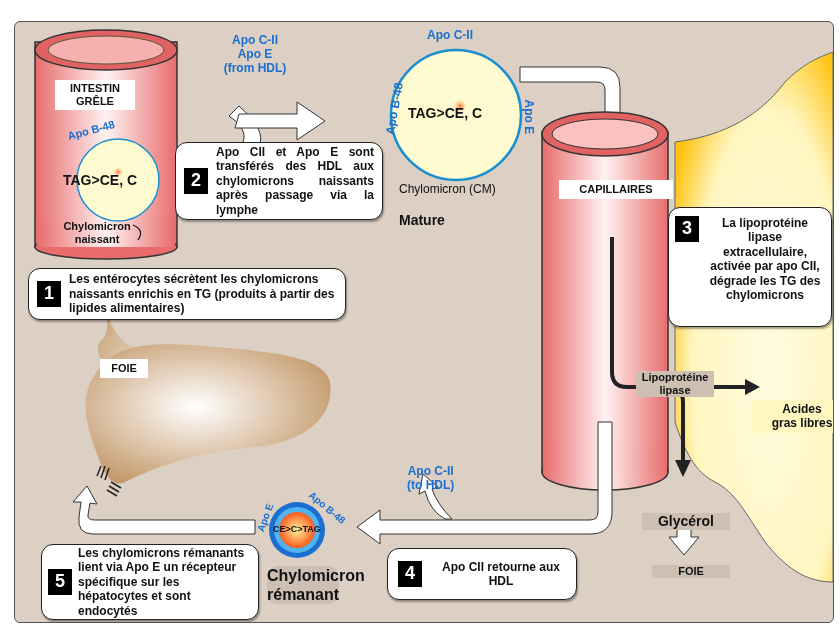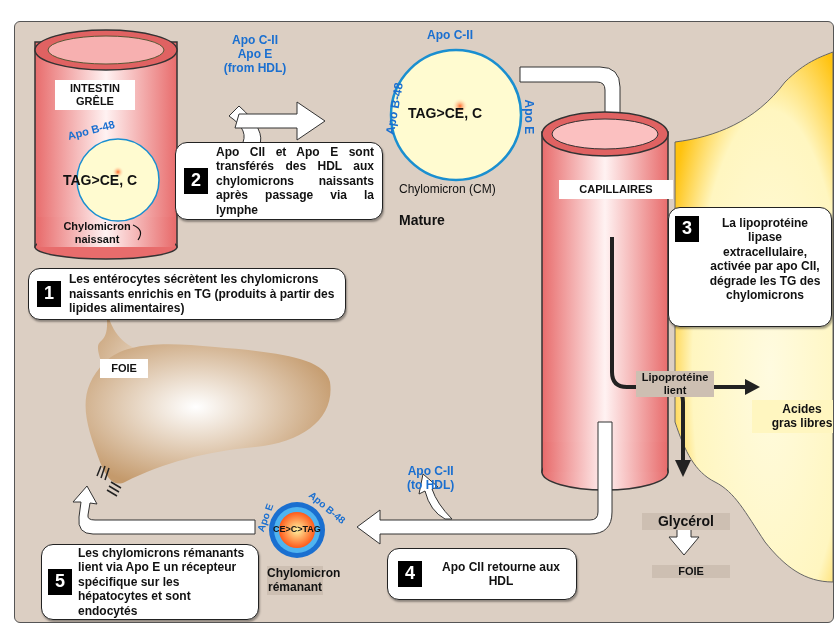--- a/index.html
+++ b/index.html
@@ -114,36 +114,36 @@
   <div class="blue" style="left:412px;top:7px;">Apo C-II</div>
   <div class="blue" style="left:354px;top:80px;transform:rotate(-80deg);">Apo B-48</div>
   <div class="blue" style="left:496px;top:88px;transform:rotate(90deg);">Apo E</div>
   <div class="lbl" style="left:393px;top:83px;font-size:14px;">TAG&gt;CE, C</div>
   <div class="lbl" style="left:384px;top:160px;font-size:12px;text-align:left;font-weight:normal;">Chylomicron (CM)</div>
   <div class="lbl" style="left:384px;top:174px;font-size:14px;margin-top:16px;">Mature</div>
 
   <div class="lbl wbox" style="left:544px;top:158px;width:90px;font-size:11px;padding:3px 12px;">CAPILLAIRES</div>
 
 
-  <div class="lbl tanbox" style="left:621px;top:349px;width:78px;font-size:11px;">Lipoprotéine lient</div>
+  <div class="lbl tanbox" style="left:621px;top:349px;width:78px;font-size:11px;">Lipoprotéine lipase</div>
   <div class="lbl" style="left:737px;top:378px;width:68px;font-size:12px;background:#fff6c0;padding:2px 16px;">Acides gras libres</div>
   <div class="lbl tanbox" style="left:627px;top:491px;width:88px;font-size:14px;">Glycérol</div>
   <div class="lbl tanbox" style="left:637px;top:543px;width:78px;font-size:11px;">FOIE</div>
 
   <div class="lbl wbox" style="left:85px;top:337px;width:48px;font-size:11px;padding:3px 0;">FOIE</div>
 
   <div class="blue" style="left:392px;top:443px;">
     <div>Apo C-II</div>
     <div>(to HDL)</div>
   </div>
 
   <div class="lbl" style="left:258px;top:502px;font-size:9px;">CE&gt;C&gt;TAG</div>
   <div class="blue" style="left:236px;top:490px;font-size:10px;transform:rotate(-70deg);">Apo E</div>
   <div class="blue" style="left:290px;top:480px;font-size:10px;transform:rotate(40deg);">Apo B-48</div>
-  <div class="lbl tanbox" style="left:252px;top:544px;width:56px;font-size:12px;">Chylomicron rémanant</div>
+  <div class="lbl tanbox" style="left:252px;top:544px;width:72px;font-size:16px;border-radius:11px;">Chylomicron rémanant</div>
 
   <div class="step" style="left:13px;top:246px;width:300px;height:50px;padding:0 8px;gap:8px;">
     <span class="num">1</span>
     <span>Les entérocytes sécrètent les chylomicrons naissants enrichis en TG (produits à  partir des lipides alimentaires)</span>
   </div>
   <div class="step" style="left:160px;top:120px;width:190px;height:76px;padding:0 8px;gap:8px;text-align:justify;">
     <span class="num">2</span>
     <span>Apo CII et Apo E sont transférés des HDL aux chylomicrons naissants après passage via la lymphe</span>
   </div>
   <div class="step" style="left:653px;top:185px;width:150px;height:110px;padding:0 6px;gap:6px;text-align:center;align-items:flex-start;padding-top:8px;">

